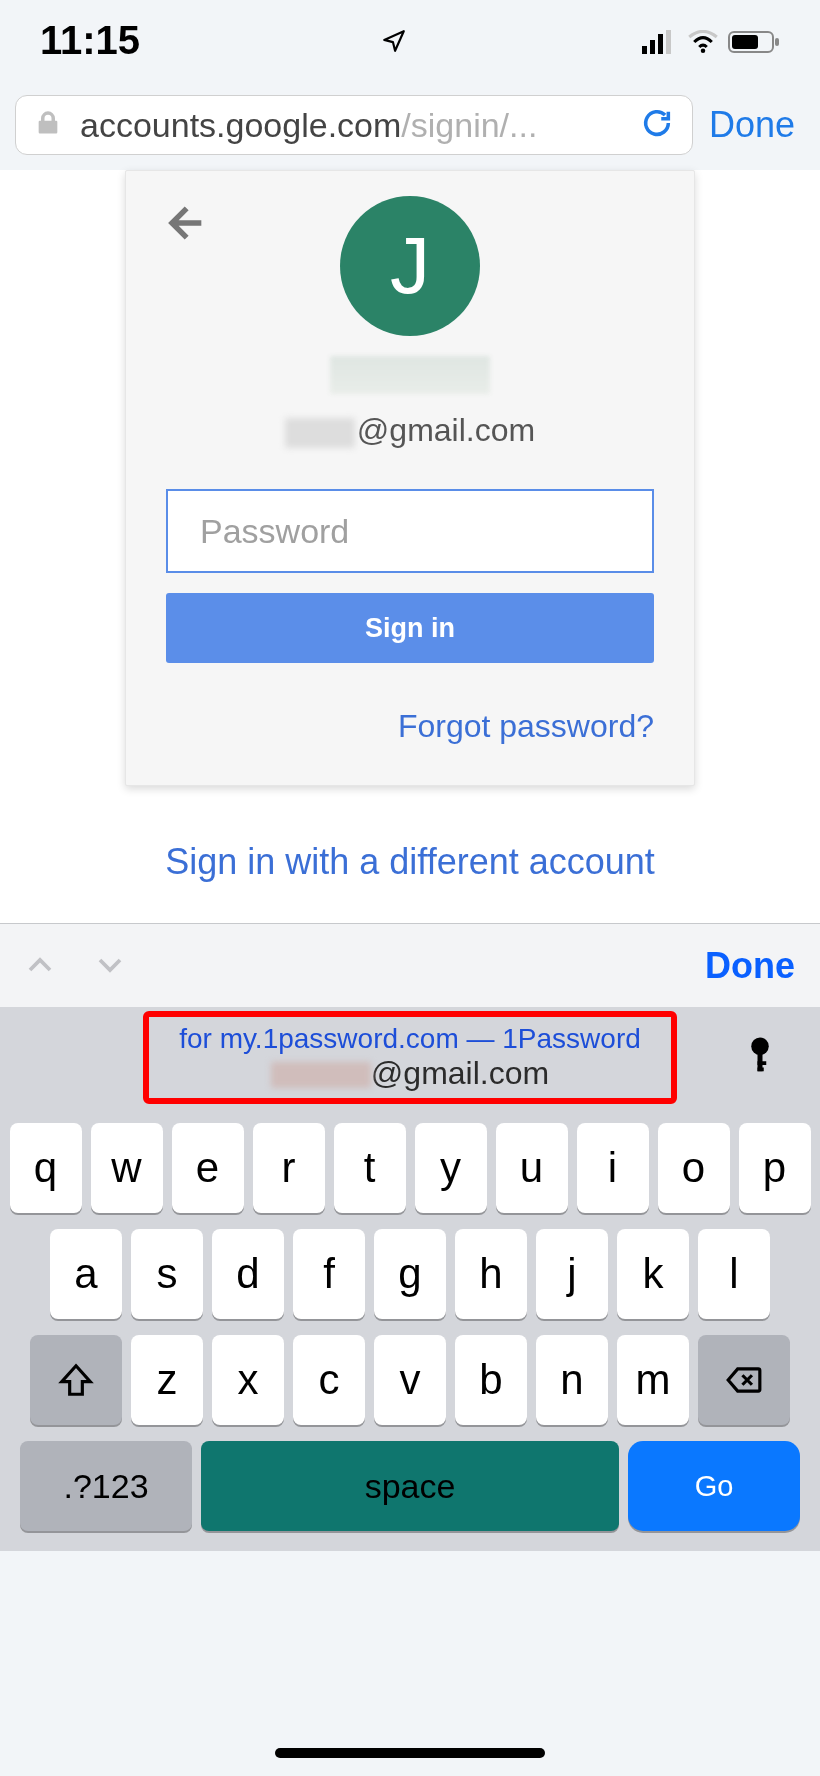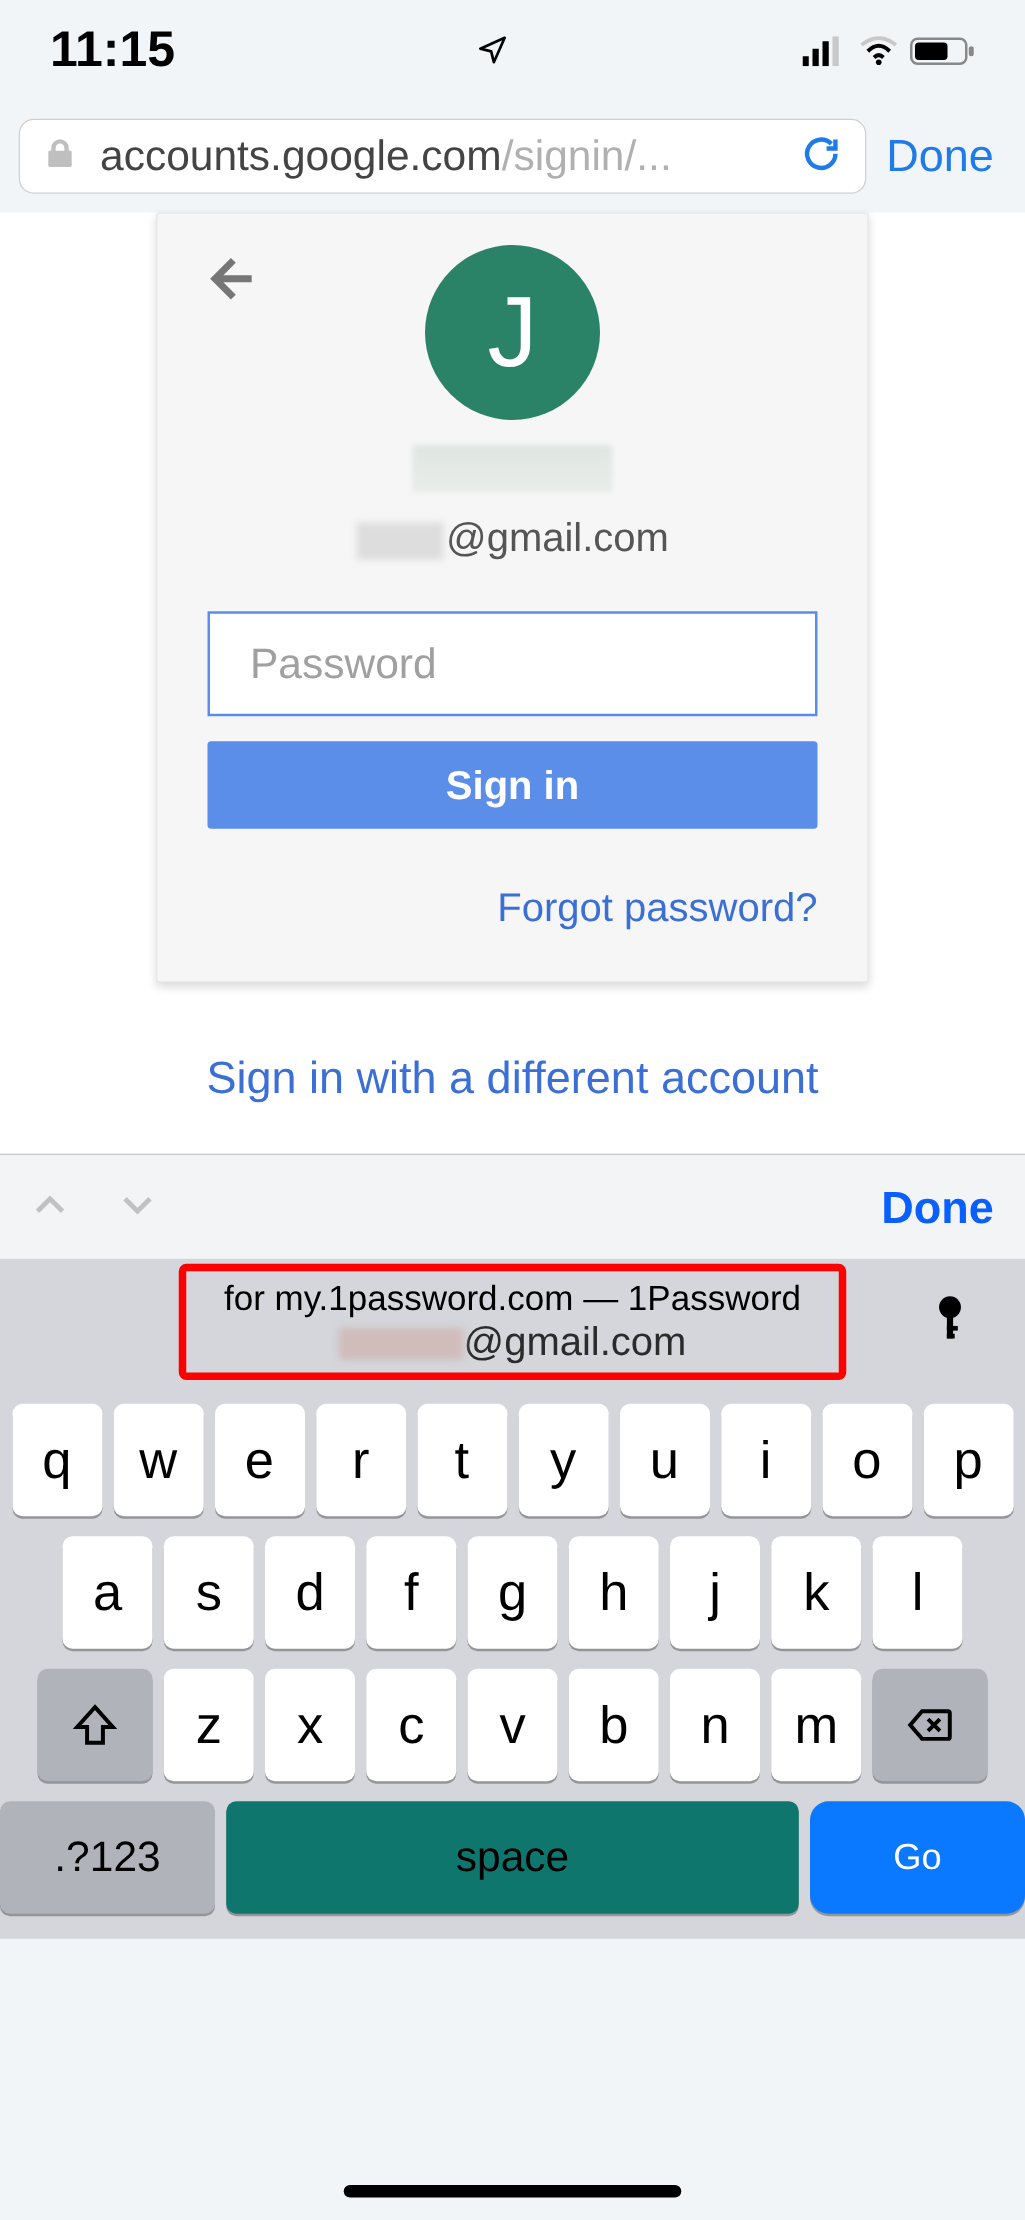--- a/index.html
+++ b/index.html
@@ -16,30 +16,30 @@
   .page { background: #fff; padding: 0 0 40px; }
   .signin-card { width: 570px; margin: 0 auto; background: #f6f6f6; border: 1px solid #e6e6e6; border-radius: 2px; box-shadow: 0 3px 8px rgba(0,0,0,0.15); padding: 25px 40px 40px; position: relative; }
   .back-arrow { position: absolute; top: 30px; left: 35px; }
   .back-arrow svg { width: 44px; height: 44px; stroke: #767676; fill: none; stroke-width: 3; }
   .avatar { width: 140px; height: 140px; border-radius: 50%; background: #2b8367; color: #fff; font-size: 80px; display: flex; align-items: center; justify-content: center; margin: 0 auto 20px; }
   .name-blur { width: 160px; height: 38px; background: linear-gradient(#dfe6e2,#e9ede9); margin: 0 auto 18px; filter: blur(2px); border-radius:2px; }
   .email { text-align: center; font-size: 32px; color: #555; margin-bottom: 40px; }
   .email-blur { display:inline-block; width:70px; height:30px; background:#ddd; filter:blur(3px); vertical-align:middle; border-radius:2px; margin-right:2px; }
   .pw-input { width: 100%; height: 84px; border: 2px solid #5a8de8; background: #fff; font-size: 34px; padding: 0 32px; color: #333; outline: none; }
   .pw-input::placeholder { color: #a0a0a0; }
-  .signin-btn { width: 100%; height: 70px; background: #5b8ee9; color: #fff; font-size: 32px; font-weight: 600; border: none; border-radius: 3px; margin-top: 20px; cursor: pointer; }
+  .signin-btn { width: 100%; height: 70px; background: #5b8ee9; color: #fff; font-size: 27px; font-weight: 600; border: none; border-radius: 3px; margin-top: 20px; cursor: pointer; }
   .forgot { text-align: right; font-size: 32px; color: #3b6fd6; margin-top: 45px; }
   .diff-account { text-align: center; font-size: 36px; color: #3b6fd6; margin-top: 55px; }
   .kb-accessory { height: 84px; border-top: 1px solid #c7c9cc; background: #f3f4f6; display: flex; align-items: center; padding: 0 25px; }
   .kb-accessory .chev { color: #c0c1c5; font-size: 40px; margin-right: 40px; line-height: 1; }
   .kb-accessory .done { margin-left: auto; color: #0a60ff; font-size: 36px; font-weight: 600; }
   .keyboard { background: #d4d6db; padding-bottom: 20px; }
   .suggest-row { height: 100px; display: flex; align-items: center; justify-content: center; position: relative; }
   .suggest-box { border: 6px solid #ff0000; border-radius: 6px; padding: 6px 30px; text-align: center; background: #d4d6db; }
-  .suggest-top { font-size: 28px; color: #000000; }
+  .suggest-top { font-size: 28px; color: #1d4ed8; }
   .suggest-bottom { font-size: 32px; color: #2b2b2b; }
   .suggest-bottom .sb-blur { display:inline-block; width:100px; height:26px; background:#d0bdbb; filter:blur(3px); vertical-align:middle; border-radius:2px; }
   .key-icon { position: absolute; right: 45px; top: 50%; transform: translateY(-50%); }
   .key-icon svg { width: 30px; height: 38px; fill: #000; }
   .key-row { display: flex; justify-content: center; gap: 9px; margin-top: 16px; padding: 0 8px; }
   .key { background: #fff; border-radius: 8px; box-shadow: 0 2px 0 rgba(0,0,0,0.3); width: 72px; height: 90px; display: flex; align-items: center; justify-content: center; font-size: 42px; color: #000; }
   .key.special { background: #b0b3ba; }
   .key.shift, .key.bksp { width: 92px; }
   .key.shift svg, .key.bksp svg { width: 38px; height: 38px; stroke: #000; fill: none; stroke-width: 2; }
   .key.num { width: 172px; font-size: 34px; background:#b0b3ba; }
@@ -192,21 +192,21 @@
     <div class="key">n</div>
     <div class="key">m</div>
     <div class="key special bksp">
       <svg viewBox="0 0 24 24">
           <path d="M8 5 H21 a1 1 0 0 1 1 1 V18 a1 1 0 0 1 -1 1 H8 L2 12 Z"></path>
           <path d="M11 9 L17 15 M17 9 L11 15" stroke-width="2"></path>
         </svg>
     </div>
   </div>
 
-  <div class="key-row" style="padding:0 0;">
+  <div class="key-row" style="padding:0 20px;">
     <div class="key num">.?123</div>
     <div class="key space">space</div>
     <div class="key go">Go</div>
   </div>
 </div>
 
 <div class="bottom">
     <div class="home-ind"></div>
   </div>
 

